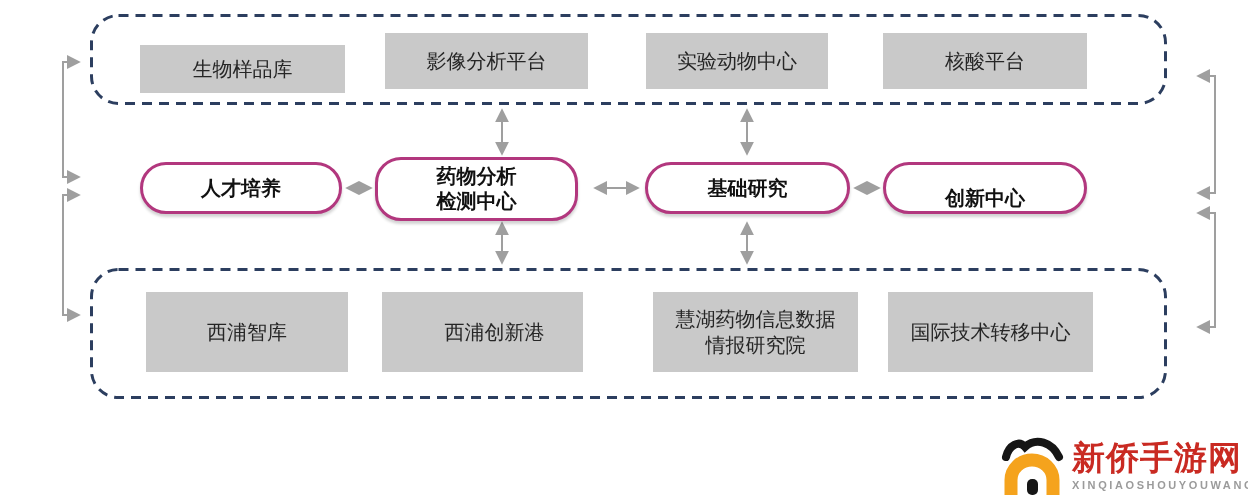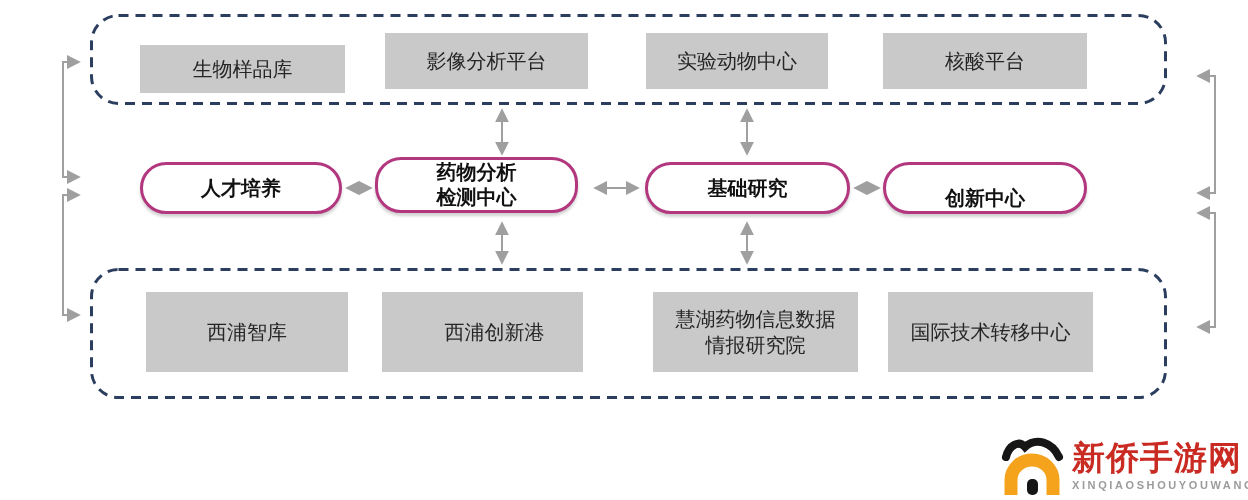--- a/index.html
+++ b/index.html
@@ -74,21 +74,21 @@
   <div class="box gbox" style="left:646px;top:33px;width:182px;height:56px;">
     <span class="box-label">实验动物中心</span>
   </div>
   <div class="box gbox" style="left:883px;top:33px;width:204px;height:56px;">
     <span class="box-label">核酸平台</span>
   </div>
 
   <div class="box cbox" style="left:140px;top:162px;width:202px;height:52px;">
     <span class="box-label">人才培养</span>
   </div>
-  <div class="box cbox" style="left:375px;top:157px;width:203px;height:56px;align-items:center;">
+  <div class="box cbox" style="left:375px;top:157px;width:203px;height:64px;align-items:center;">
     <span class="box-label">药物分析
 检测中心</span>
   </div>
   <div class="box cbox" style="left:645px;top:162px;width:205px;height:52px;">
     <span class="box-label">基础研究</span>
   </div>
   <div class="box cbox" style="left:883px;top:162px;width:204px;height:52px;align-items:flex-end;">
     <span class="box-label">创新中心</span>
   </div>
 

